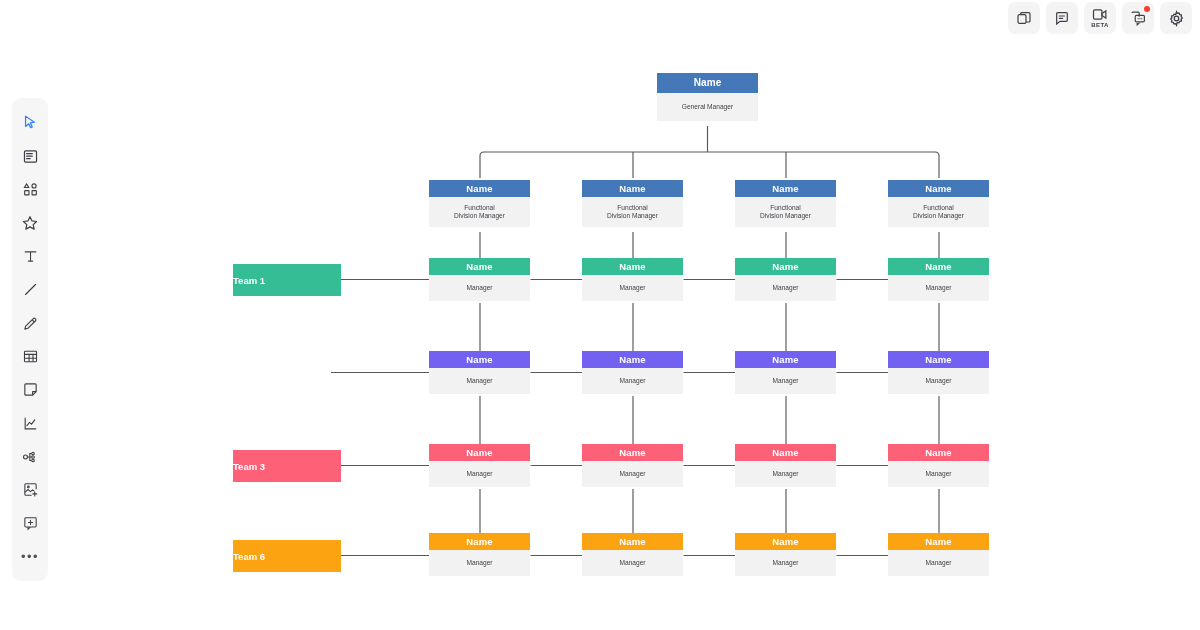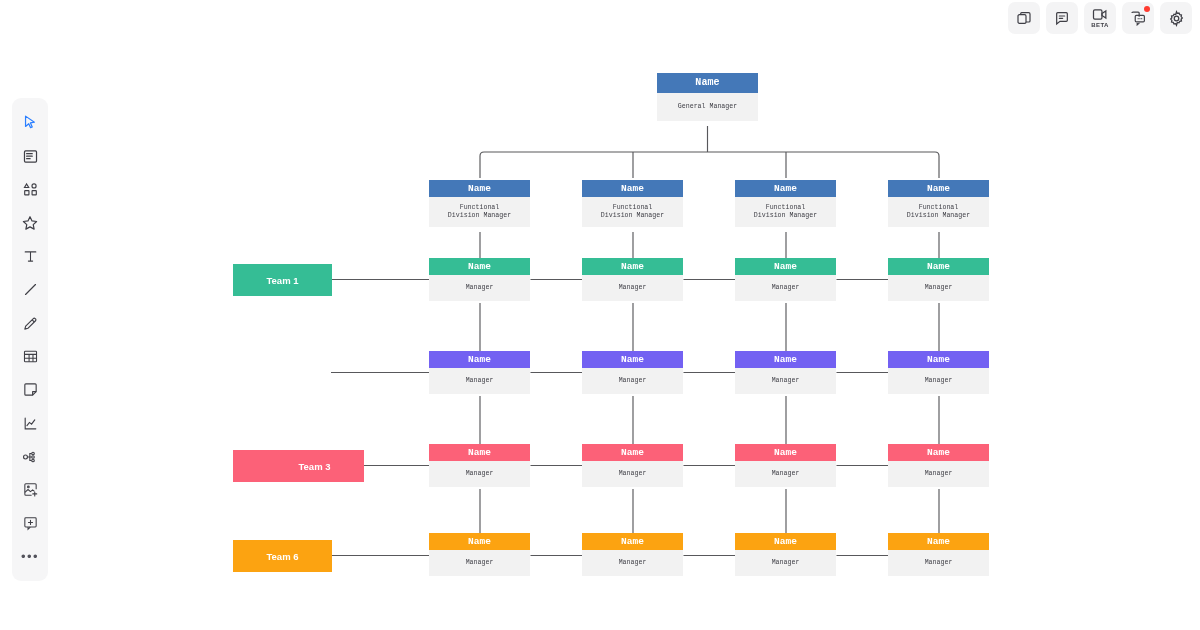--- a/index.html
+++ b/index.html
@@ -40,41 +40,41 @@
     width:36px;height:33.4px;display:flex;align-items:center;justify-content:center;
     cursor:pointer;
   }
   .side-item svg{display:block;}
   .dots{letter-spacing:1.5px;color:#52525b;font-size:13px;line-height:8px;}
 
   
   #chart{position:absolute;left:0;top:0;width:1200px;height:630px;}
   #connectors{position:absolute;left:0;top:0;width:1200px;height:630px;}
 
-  .node{position:absolute;width:101px;font-family:Liberation Mono, monospace;}
+  .node{position:absolute;width:101px;}
   .node .nhead{
     height:17px;line-height:17px;text-align:center;
     font-size:9.5px;font-weight:bold;color:#ffffff;
     letter-spacing:.1px;
   }
   .node .nbody{
     background:#f2f2f2;text-align:center;color:#3f3f46;
     font-size:6.6px;line-height:8.4px;
     display:flex;align-items:center;justify-content:center;
     padding:2px 2px;
   }
   .node.root{width:101px;}
   .node.root .nhead{height:20px;line-height:20px;font-size:10px;}
   .node.root .nbody{height:24px;}
   .node.lvl2 .nbody{height:26px;}
   .node.lvl3 .nbody{height:22px;}
 
   .team-node{
-    position:absolute;width:99px;height:32px;
-    display:flex;align-items:center;justify-content:center;
+    position:absolute;width:108px;height:32px;
+    display:flex;align-items:center;
     color:#ffffff;font-size:9.5px;font-weight:bold;cursor:pointer;
   }
 </style>
 </head>
 <body>
 
 <div id="top-toolbar">
 
   <div class="tool-btn">
     <span>
@@ -333,21 +333,21 @@
   </div>
   <div class="node lvl2" style="left:888px;top:180px;">
     <div class="nhead" style="background:#4478b8;">Name</div>
     <div class="nbody" style="white-space:pre-line;">Functional
 Division Manager</div>
   </div>
 
   <div class="team-node" style="left:233px;top:264px;background:#35bd95;">
     <span>Team 1</span>
   </div>
-  <div class="team-node" style="left:233px;top:450px;background:#fc6178;padding-left:32px;">
+  <div class="team-node" style="left:233px;top:450px;background:#fc6178;">
     <span>Team 3</span>
   </div>
   <div class="team-node" style="left:233px;top:540px;background:#fca311;">
     <span>Team 6</span>
   </div>
 
   <div class="node lvl3" style="left:429px;top:258px;">
     <div class="nhead" style="background:#35bd95;">Name</div>
     <div class="nbody">Manager</div>
   </div>

